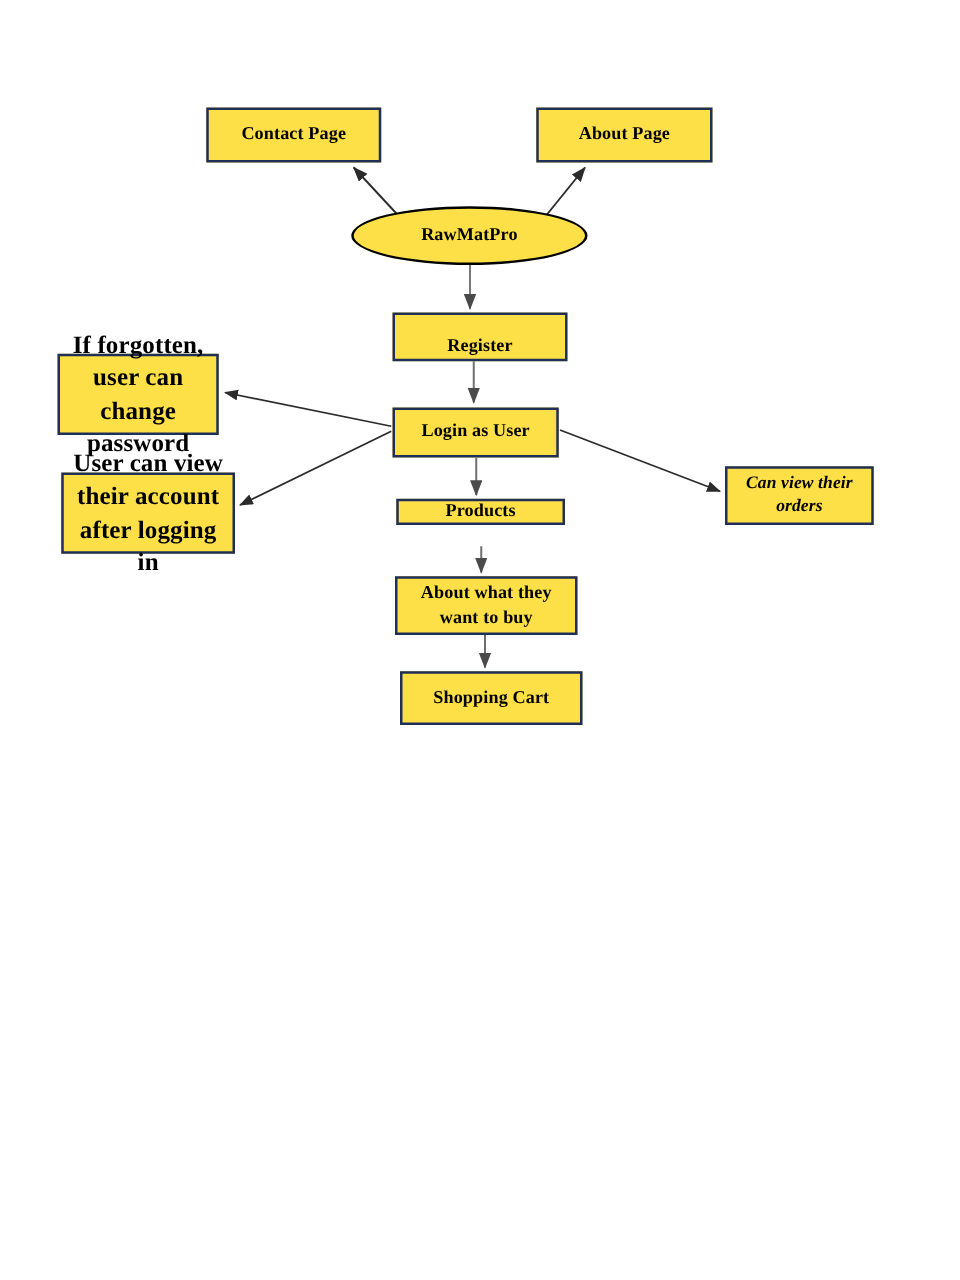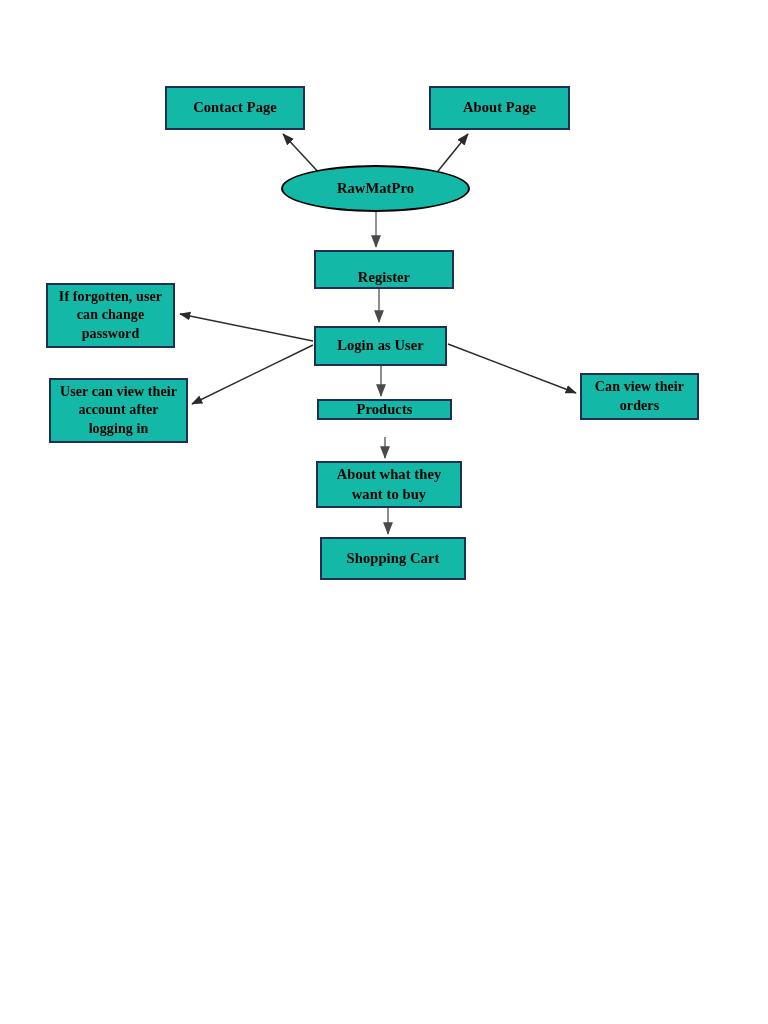--- a/index.html
+++ b/index.html
@@ -26,21 +26,21 @@
     height: 1024px;
     pointer-events: none;
   }
   .node {
     position: absolute;
     box-sizing: border-box;
     display: flex;
     align-items: center;
     justify-content: center;
     text-align: center;
-    background: #14b8a6;
+    background: #fde047;
     color: #000000;
     font-weight: bold;
     font-size: 14.5px;
     line-height: 1.32;
     letter-spacing: 0.1px;
     z-index: 2;
   }
   .node.box {
     border: 2px solid #1f2f57;
   }
@@ -59,22 +59,22 @@
   #n-register     { left: 314px; top: 250px; width: 140px; height: 39px; align-items: flex-end; }
   #n-login        { left: 314px; top: 326px; width: 133px; height: 40px; }
   #n-forgot       { left: 46px;  top: 283px; width: 129px; height: 65px; }
   #n-account      { left: 49px;  top: 378px; width: 139px; height: 65px; }
   #n-orders       { left: 580px; top: 373px; width: 119px; height: 47px; }
   #n-products     { left: 317px; top: 399px; width: 135px; height: 21px; }
   #n-select       { left: 316px; top: 461px; width: 146px; height: 47px; }
   #n-cart         { left: 320px; top: 537px; width: 146px; height: 43px; }
 
   #n-forgot .label,
-  #n-account .label { font-size: 14px; }
-  #n-orders .label  { font-size: 14px; }
+  #n-account .label { font-size: 20px; }
+  #n-orders .label  { font-size: 14px; font-style: italic; }
 </style>
 </head>
 <body>
 
 <div id="page">
 
   <svg id="edges" viewBox="0 0 768 1024" width="768" height="1024">
     <defs>
       <marker id="ah" markerWidth="9" markerHeight="9" refX="7.4" refY="3.1" orient="auto" markerUnits="strokeWidth">
         <path d="M0,0 L8,3.1 L0,6.2 z" fill="#2b2b2b"></path>

